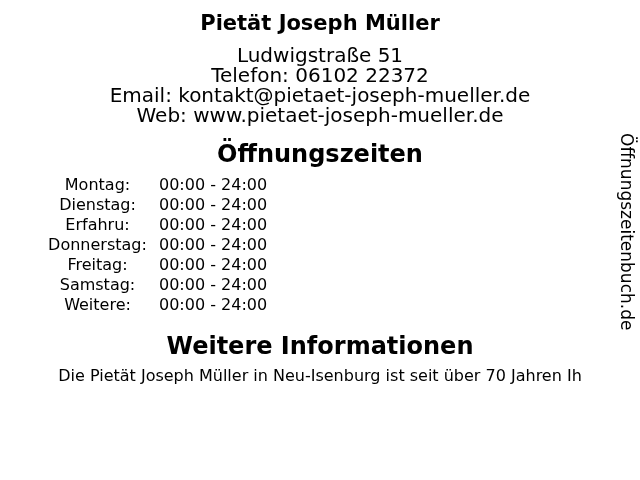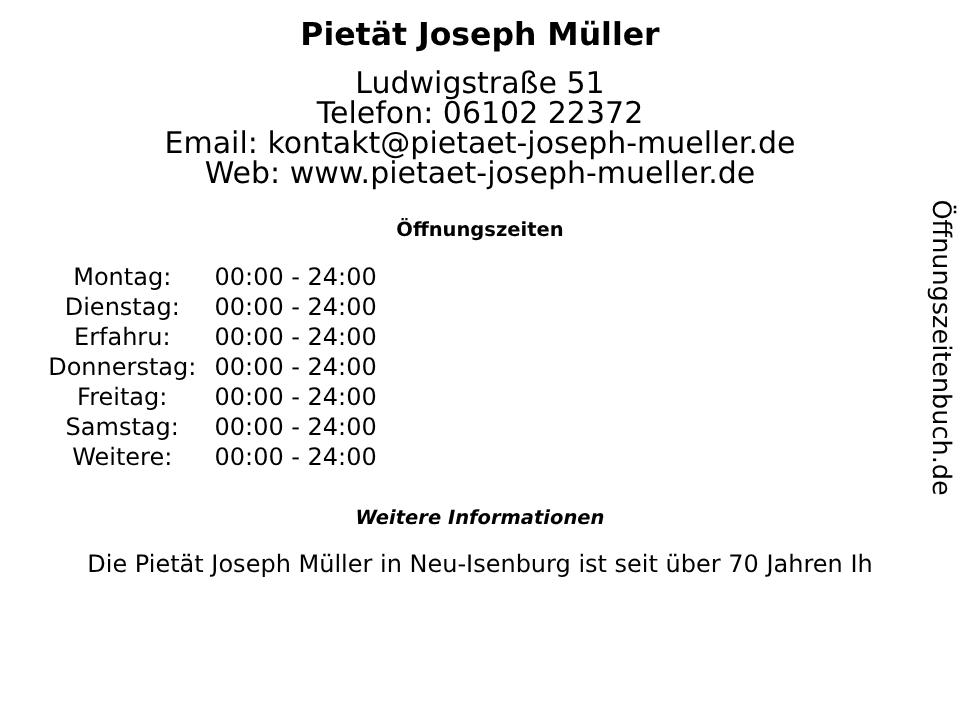--- a/index.html
+++ b/index.html
@@ -26,41 +26,41 @@
     font-weight: bold;
     line-height: 26px;
     margin: 0 0 9px 0;
   }
   .contact-line {
     font-size: 20px;
     line-height: 20px;
     white-space: nowrap;
   }
   .section-heading {
-    font-size: 13px;
+    font-size: 24px;
     font-weight: bold;
     line-height: 22px;
     margin: 18px 0 10px 0;
   }
   .section-heading.more {
     margin-top: 20px;
     margin-bottom: 8px;
-    font-style: italic;
   }
   .hours-table {
     font-size: 16px;
   }
   .hours-row {
     display: flex;
     line-height: 20px;
     height: 20px;
   }
   .hours-day {
     width: 123px;
     flex: 0 0 123px;
+    margin-left: 16px;
   }
   .hours-time {
     white-space: nowrap;
   }
   .info-line {
     font-size: 16px;
     line-height: 21px;
     white-space: nowrap;
   }
   .watermark {

